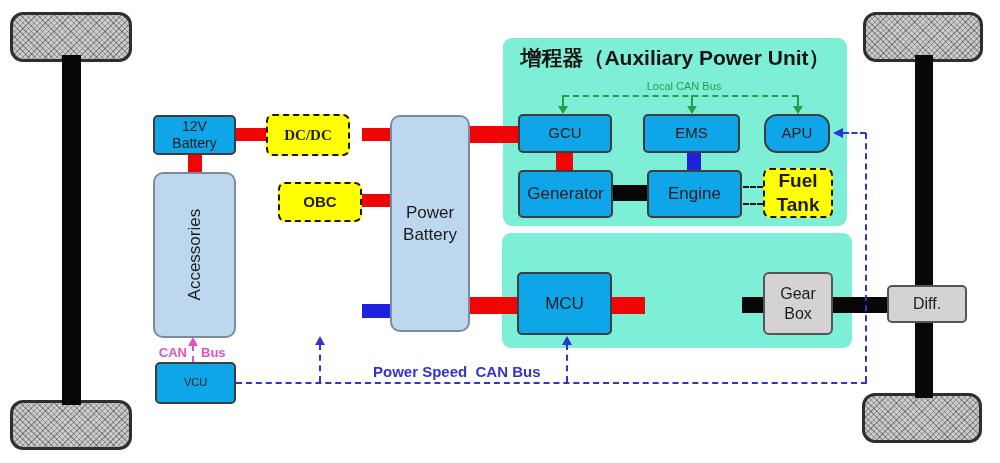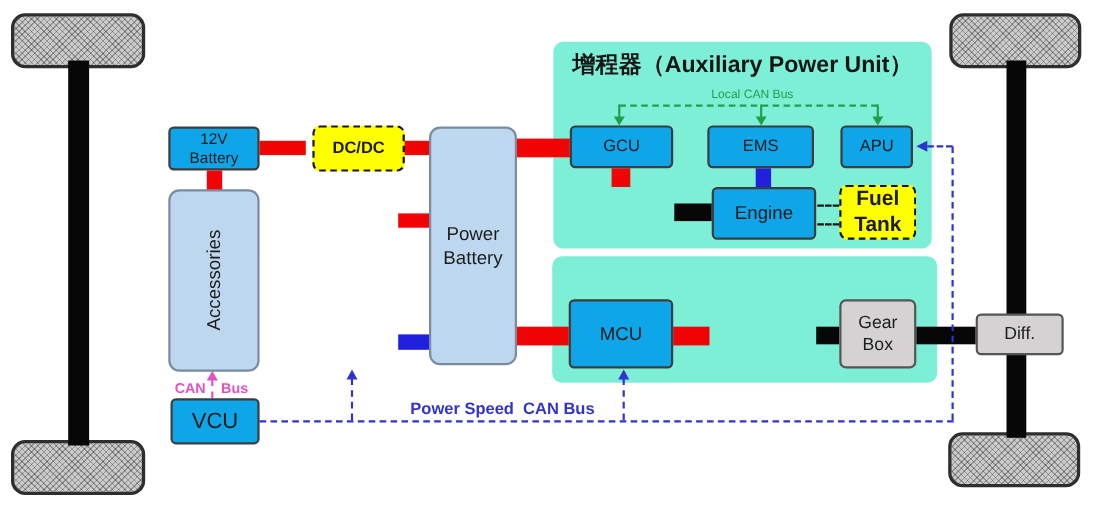--- a/index.html
+++ b/index.html
@@ -114,30 +114,32 @@
   <div class="dash-v hsblue" style="left:566px; top:344px; height:38px;"></div>
   <div class="arr arr-up hsblue-a" style="left:562px; top:336px;"></div>
   <div class="dash-v hsblue" style="left:865px; top:133px; height:249px;"></div>
   <div class="dash-h hsblue" style="left:843px; top:132px; width:23px;"></div>
   <div class="arr arr-left hsblue-a" style="left:833px; top:128px;"></div>
   <div class="bus-label hs-can-label hsblue" style="left:373px; top:363px;">Power Speed  CAN Bus</div>
 
   <div class="node blue-node" style="left:153px; top:115px; width:83px; height:40px; font-size:14px;"><span>12V
 Battery</span></div>
   <div class="node soft-node vert-label" style="left:153px; top:172px; width:83px; height:166px;"><span>Accessories</span></div>
-  <div class="node blue-node" style="left:155px; top:362px; width:81px; height:42px; font-size:20px;"><span>VCU</span></div>
+  <div class="node blue-node" style="left:155px; top:362px; width:81px; height:42px; font-size:11px;"><span>VCU</span></div>
 
-  <div class="node yellow-node" style="left:284px; top:114px; width:84px; height:42px;"><span>DC/DC</span></div>
+  <div class="node yellow-node" style="left:266px; top:114px; width:84px; height:42px;font-family:Liberation Serif, serif;"><span>DC/DC</span></div>
+  <div class="node yellow-node" style="left:278px; top:182px; width:84px; height:40px;"><span>OBC</span></div>
 
   <div class="node soft-node" style="left:390px; top:115px; width:80px; height:217px; font-size:17px;"><span>Power
 Battery</span></div>
 
   <div class="node blue-node" style="left:518px; top:114px; width:94px; height:39px;"><span>GCU</span></div>
   <div class="node blue-node" style="left:643px; top:114px; width:97px; height:39px;"><span>EMS</span></div>
-  <div class="node blue-node" style="left:764px; top:114px; width:66px; height:39px;"><span>APU</span></div>
+  <div class="node blue-node" style="left:764px; top:114px; width:66px; height:39px;border-radius:13px;"><span>APU</span></div>
+  <div class="node blue-node" style="left:518px; top:170px; width:95px; height:48px; font-size:17px;"><span>Generator</span></div>
   <div class="node blue-node" style="left:647px; top:170px; width:95px; height:48px; font-size:17px;"><span>Engine</span></div>
   <div class="node yellow-node" style="left:763px; top:168px; width:70px; height:50px; font-size:19px;"><span>Fuel
 Tank</span></div>
 
   <div class="node blue-node" style="left:517px; top:272px; width:95px; height:63px; font-size:17px;"><span>MCU</span></div>
   <div class="node gray-node" style="left:763px; top:272px; width:70px; height:63px; font-size:16px;"><span>Gear
 Box</span></div>
 
   <div class="node gray-node" style="left:887px; top:285px; width:80px; height:38px; font-size:16px; border-radius:5px;"><span>Diff.</span></div>
 

